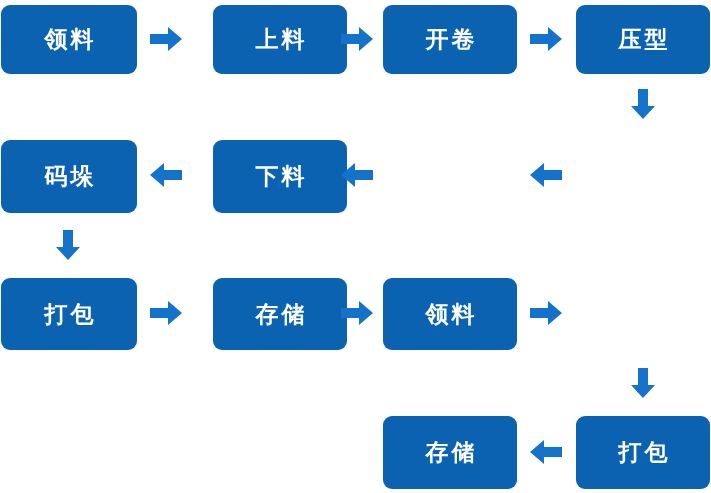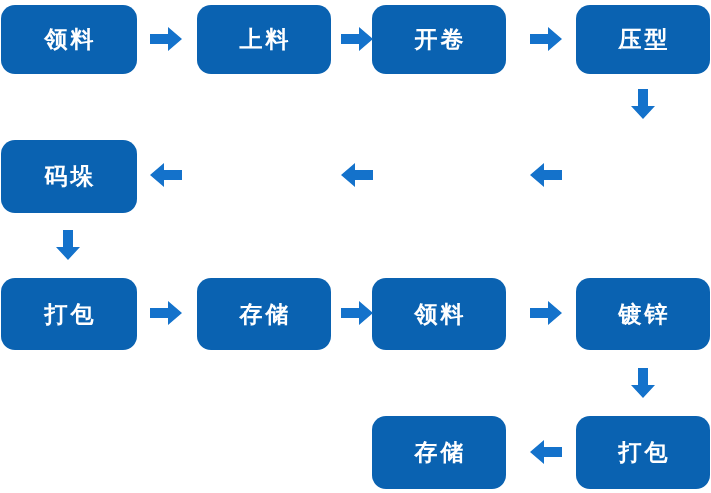--- a/index.html
+++ b/index.html
@@ -13,30 +13,30 @@
     position:relative;
     width:711px;height:493px;
     background:var(--background);
     font-family:"DejaVu Sans","Liberation Sans",sans-serif;
     overflow:hidden;
   }
   .node{
     position:absolute;
     background:var(--box-color);
     color:var(--text-color);
-    border-radius:14px;
+    border-radius:9px;
     display:flex;align-items:center;justify-content:center;
     font-size:23px;font-weight:bold;letter-spacing:3px;
     text-indent:3px; 
     box-sizing:border-box;
   }
   
   .c1{left:1px;width:136px}
-  .c2{left:197px;width:134px}
-  .c3{left:372px;width:134px}
+  .c2{left:213px;width:134px}
+  .c3{left:383px;width:134px}
   .c4{left:576px;width:134px}
   
   .r1{top:5px;height:69px}
   .r2{top:140px;height:73px}
   .r3{top:278px;height:72px}
   .r4{top:416px;height:73px}
   
   .arrow{position:absolute;line-height:0;}
   .arrow svg{display:block}
   .arrow polygon{fill:var(--arrow-color);}
@@ -51,25 +51,25 @@
 <body>
 
 <div class="canvas">
 
   <div class="node r1 c1">领料</div>
   <div class="node r1 c2">上料</div>
   <div class="node r1 c3">开卷</div>
   <div class="node r2 c1">码垛</div>
 
   <div class="node r1 c4">压型</div>
+  <div class="node r2 c2">下料</div>
 
   <div class="node r3 c1">打包</div>
   <div class="node r3 c2">存储</div>
   <div class="node r3 c3">领料</div>
-  <div class="node r3 c4">镀锌</div>
 
   <div class="node r4 c3">存储</div>
   <div class="node r4 c4">打包</div>
 
   <div class="arrow h g1 ar1">
     <svg width="32" height="24" viewBox="0 0 32 24">
         <polygon points="0,7 18,7 18,0 32,12 18,24 18,17 0,17"></polygon>
       </svg>
   </div>
   <div class="arrow h g2 ar1">

